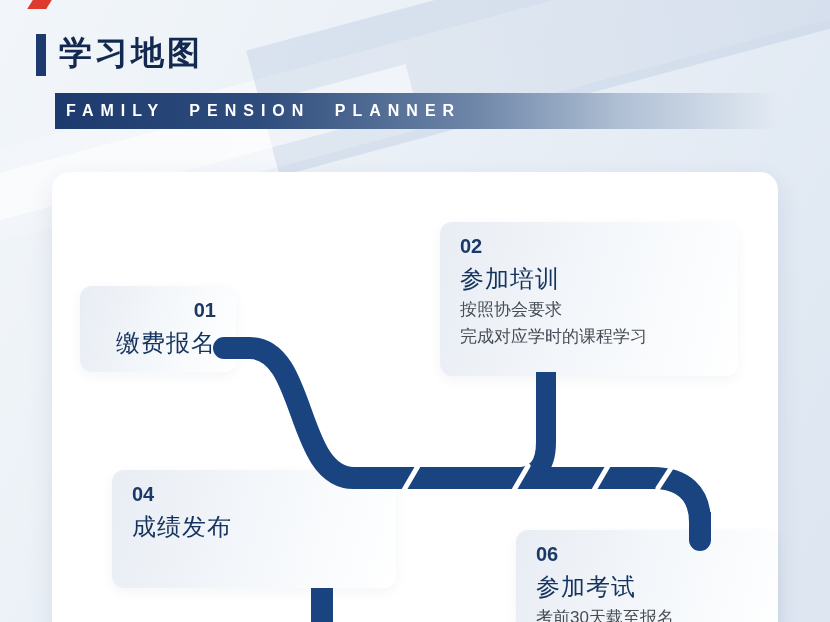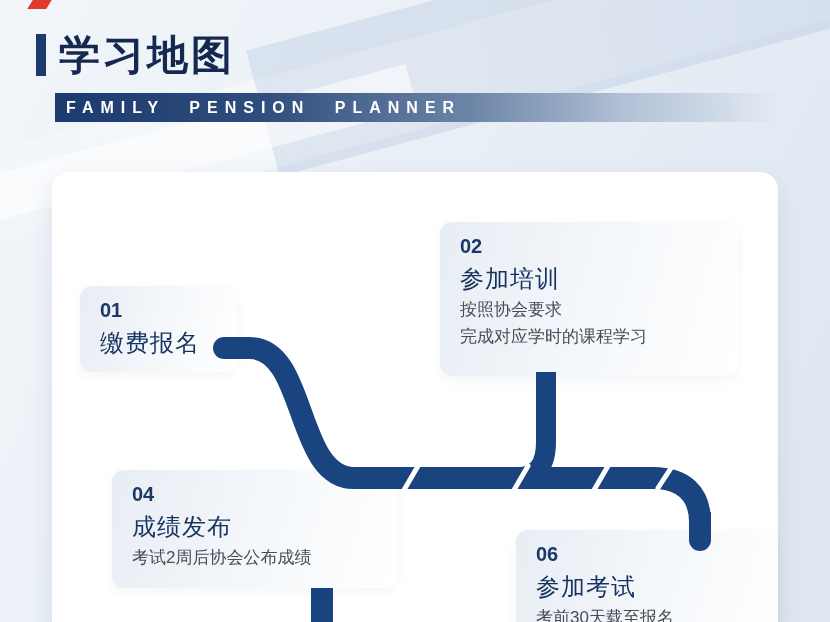--- a/index.html
+++ b/index.html
@@ -23,23 +23,23 @@
     width:500px; height:46px; top:128px; left:-80px;
     background:rgba(255,255,255,0.55); transform:rotate(-15deg);
   }
   .red-accent {
     position:absolute; left:30px; top:0; width:19px; height:9px;
     background:#E03A2F; transform:skewX(-32deg);
   }
   
   .title-row { position:absolute; left:36px; top:34px; display:flex; align-items:center; }
   .title-bar { width:10px; height:42px; background:#1D3A6E; margin-right:13px; }
-  .page-title { font-size:41px; font-weight:bold; color:#14294F; letter-spacing:3px; line-height:1; }
+  .page-title { font-size:33px; font-weight:bold; color:#14294F; letter-spacing:3px; line-height:1;font-family:Liberation Mono, monospace; }
   .banner {
-    position:absolute; left:55px; top:93px; width:724px; height:29px;
+    position:absolute; left:55px; top:93px; width:724px; height:36px;
     background:linear-gradient(90deg,#1D3A6E 0%,#2E4C7C 28%,#6E86A8 58%,#AFBfd4 78%,rgba(223,231,241,0) 100%);
     display:flex; align-items:center;
   }
   .banner-text {
     color:#ffffff; font-weight:bold; font-size:16px; letter-spacing:7px;
     word-spacing:13px; padding-left:11px; white-space:nowrap;
   }
   
   .map-card {
     position:absolute; left:52px; top:172px; width:726px; height:470px;
@@ -50,21 +50,21 @@
   .roads-under { z-index:1; }
   .step { 
     position:absolute; z-index:2; border-radius:12px; padding:13px 20px;
     background:linear-gradient(105deg,#E8EDF4 0%,#F5F8FB 55%,#FFFFFF 100%);
     box-shadow:0 4px 12px rgba(30,50,90,0.05);
   }
   .roads-over { z-index:3; }
   .step .num   { font-size:20px; color:#1B3866; font-weight:600; margin-bottom:5px; }
   .step .stitle{ font-size:24px; color:#15335F; font-weight:normal; letter-spacing:1px; }
   .step .sdesc { font-size:17px; color:#474D56; margin-top:1px; line-height:27px; }
-  .step-01 { left:28px;  top:114px; width:156px; height:86px; }
+  .step-01 { left:28px;  top:114px; width:156px; height:86px;text-align:right; }
   .step-02 { left:388px; top:50px;  width:298px; height:154px; }
   .step-04 { left:60px;  top:298px; width:284px; height:118px; }
   .step-03 { left:464px; top:358px; width:262px; height:132px; }
 </style>
 </head>
 <body>
 
 <div class="stage">
   <div class="band band-light"></div>
   <div class="band band-dark"></div>
@@ -97,21 +97,20 @@
       <div class="stitle">参加培训</div>
       <div class="sdesc">
         <div>按照协会要求</div>
         <div>完成对应学时的课程学习</div>
       </div>
     </div>
 
     <div class="step step-04">
       <div class="num">04</div>
       <div class="stitle">成绩发布</div>
-      <div class="sdesc">考试2周后协会公布成绩</div>
     </div>
 
     <div class="step step-03">
       <div class="num">06</div>
       <div class="stitle">参加考试</div>
       <div class="sdesc">考前30天载至报名</div>
     </div>
 
     <svg class="roads roads-over" viewBox="0 0 726 450">
       <path d="M 172 176 L 198 176 C 255 176 243 306 302 306 L 601 306 C 631 306 648 321 648 350 L 648 368" stroke="#1A4480" stroke-width="22" fill="none" stroke-linecap="round"></path>

